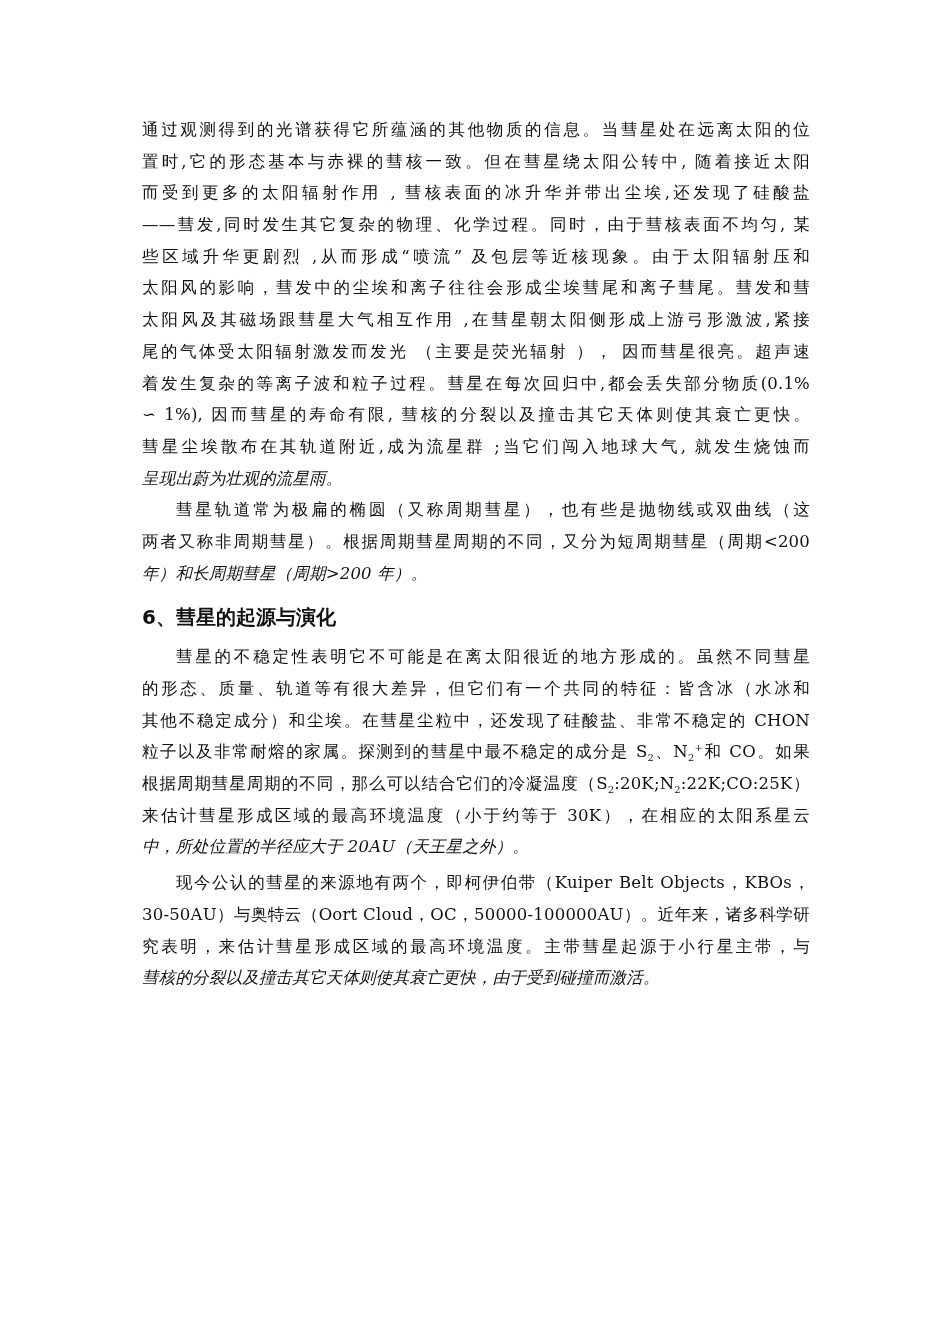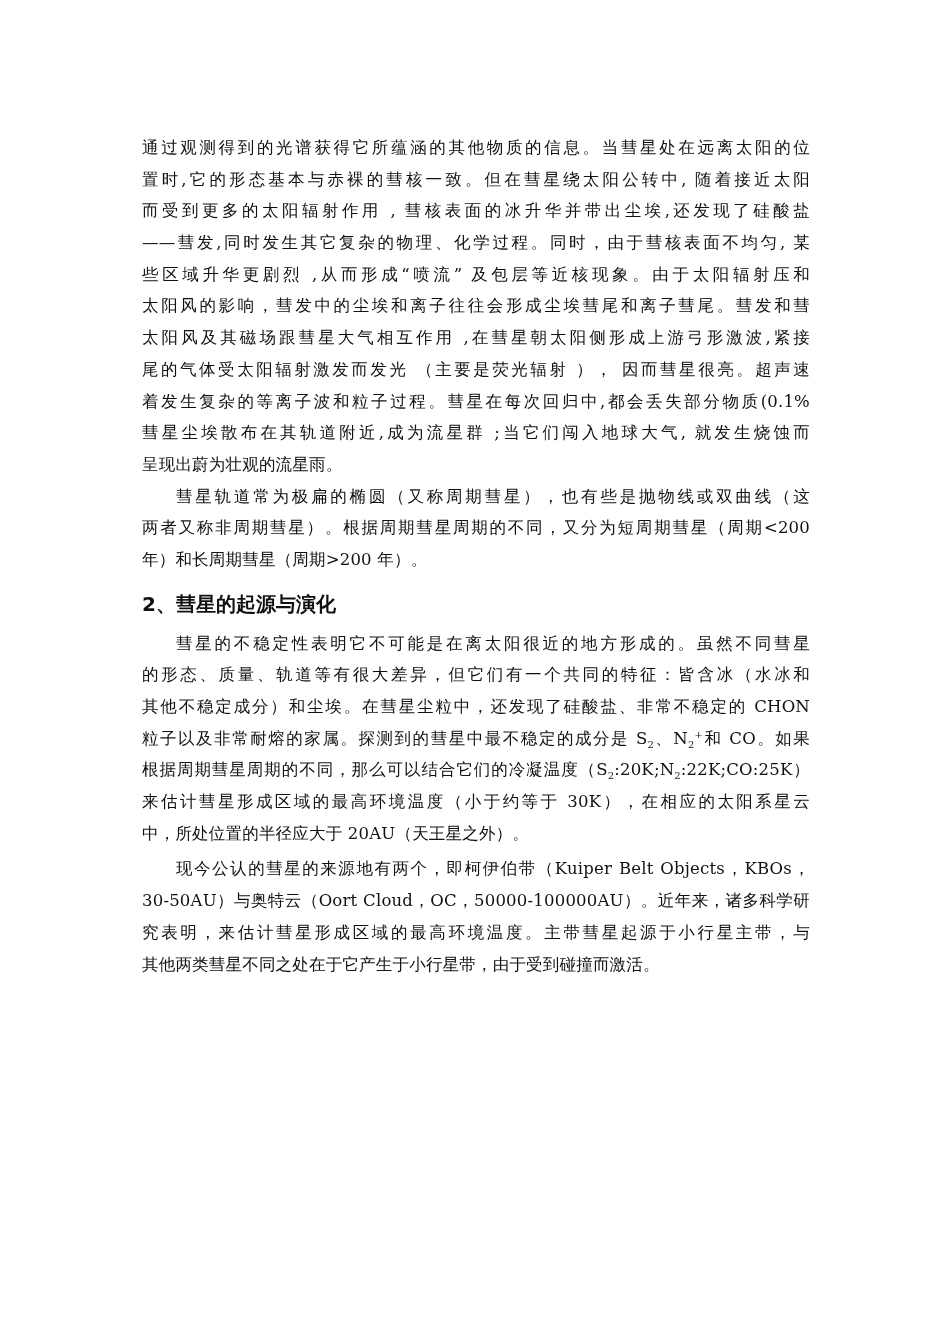--- a/index.html
+++ b/index.html
@@ -1,21 +1,21 @@
 <!DOCTYPE html>
 <html><head>
   <meta charset="utf-8">
   <style>
     html, body { margin: 0; padding: 0; background: #ffffff; }
     body { width: 950px; height: 1344px; position: relative; overflow: hidden;
            font-family: "DejaVu Serif", "Liberation Serif", serif; color: #111; }
-    .page { position: absolute; left: 142px; top: 132px; width: 668px; }
+    .page { position: absolute; left: 142px; top: 114px; width: 668px; }
     .line { height: 31.7px; line-height: 31.7px; font-size: 16.5px; white-space: nowrap;
             text-align: justify; text-align-last: justify; letter-spacing: 0.2px; }
-    .line.last { text-align-last: left; }
+    .line.last { text-align-last: left; font-style: italic; }
     .indent { padding-left: 34px; }
     .heading { height: 44px; line-height: 44px; font-size: 20px; font-weight: bold;
                font-family: "DejaVu Sans", "Liberation Sans", sans-serif; margin-top: 6px; margin-bottom: 2px; }
     sub, sup { font-size: 10px; line-height: 0; }
     .gap { height: 4px; }
   </style>
 </head>
 <body>
 
 <div class="page">
@@ -23,31 +23,32 @@
   <div>
     <div class="line">通过观测得到的光谱获得它所蕴涵的其他物质的信息。当彗星处在远离太阳的位</div>
     <div class="line">置时,它的形态基本与赤裸的彗核一致。但在彗星绕太阳公转中,  随着接近太阳</div>
     <div class="line">而受到更多的太阳辐射作用  ,  彗核表面的冰升华并带出尘埃,还发现了硅酸盐</div>
     <div class="line">——彗发,同时发生其它复杂的物理、化学过程。同时，由于彗核表面不均匀,  某</div>
     <div class="line">些区域升华更剧烈  ,从而形成“喷流”  及包层等近核现象。由于太阳辐射压和</div>
     <div class="line">太阳风的影响，彗发中的尘埃和离子往往会形成尘埃彗尾和离子彗尾。彗发和彗</div>
     <div class="line">太阳风及其磁场跟彗星大气相互作用  ,在彗星朝太阳侧形成上游弓形激波,紧接</div>
     <div class="line">尾的气体受太阳辐射激发而发光 （主要是荧光辐射  ），  因而彗星很亮。超声速</div>
     <div class="line">着发生复杂的等离子波和粒子过程。彗星在每次回归中,都会丢失部分物质(0.1%</div>
+    <div class="line">∽  1%),  因而彗星的寿命有限,  彗核的分裂以及撞击其它天体则使其衰亡更快。</div>
     <div class="line">彗星尘埃散布在其轨道附近,成为流星群  ;当它们闯入地球大气,  就发生烧蚀而</div>
     <div class="line last">呈现出蔚为壮观的流星雨。</div>
   </div>
 
   <div>
     <div class="line indent">彗星轨道常为极扁的椭圆（又称周期彗星），也有些是抛物线或双曲线（这</div>
     <div class="line">两者又称非周期彗星）。根据周期彗星周期的不同，又分为短周期彗星（周期&lt;200</div>
     <div class="line last">年）和长周期彗星（周期&gt;200 年）。</div>
   </div>
 
-  <div class="heading">2、彗星的起源与演化</div>
+  <div class="heading">6、彗星的起源与演化</div>
 
   <div>
     <div class="line indent">彗星的不稳定性表明它不可能是在离太阳很近的地方形成的。虽然不同彗星</div>
     <div class="line">的形态、质量、轨道等有很大差异，但它们有一个共同的特征：皆含冰（水冰和</div>
     <div class="line">其他不稳定成分）和尘埃。在彗星尘粒中，还发现了硅酸盐、非常不稳定的 CHON</div>
     <div class="line">
       <span>粒子以及非常耐熔的家属。探测到的彗星中最不稳定的成分是 S</span><sub>2</sub><span>、N</span><sub>2</sub><sup>+</sup><span>和 CO。如果</span>
     </div>
     <div class="line">
       <span>根据周期彗星周期的不同，那么可以结合它们的冷凝温度（S</span><sub>2</sub><span>:20K;N</span><sub>2</sub><span>:22K;CO:25K）</span>
@@ -55,16 +56,16 @@
     <div class="line">来估计彗星形成区域的最高环境温度（小于约等于 30K），在相应的太阳系星云</div>
     <div class="line last">中，所处位置的半径应大于 20AU（天王星之外）。</div>
   </div>
 
   <div class="gap"></div>
 
   <div>
     <div class="line indent">现今公认的彗星的来源地有两个，即柯伊伯带（Kuiper Belt Objects，KBOs，</div>
     <div class="line">30-50AU）与奥特云（Oort Cloud，OC，50000-100000AU）。近年来，诸多科学研</div>
     <div class="line">究表明，来估计彗星形成区域的最高环境温度。主带彗星起源于小行星主带，与</div>
-    <div class="line last">其他两类彗星不同之处在于它产生于小行星带，由于受到碰撞而激活。</div>
+    <div class="line last">彗核的分裂以及撞击其它天体则使其衰亡更快，由于受到碰撞而激活。</div>
   </div>
 
 </div>
 
 </body></html>

